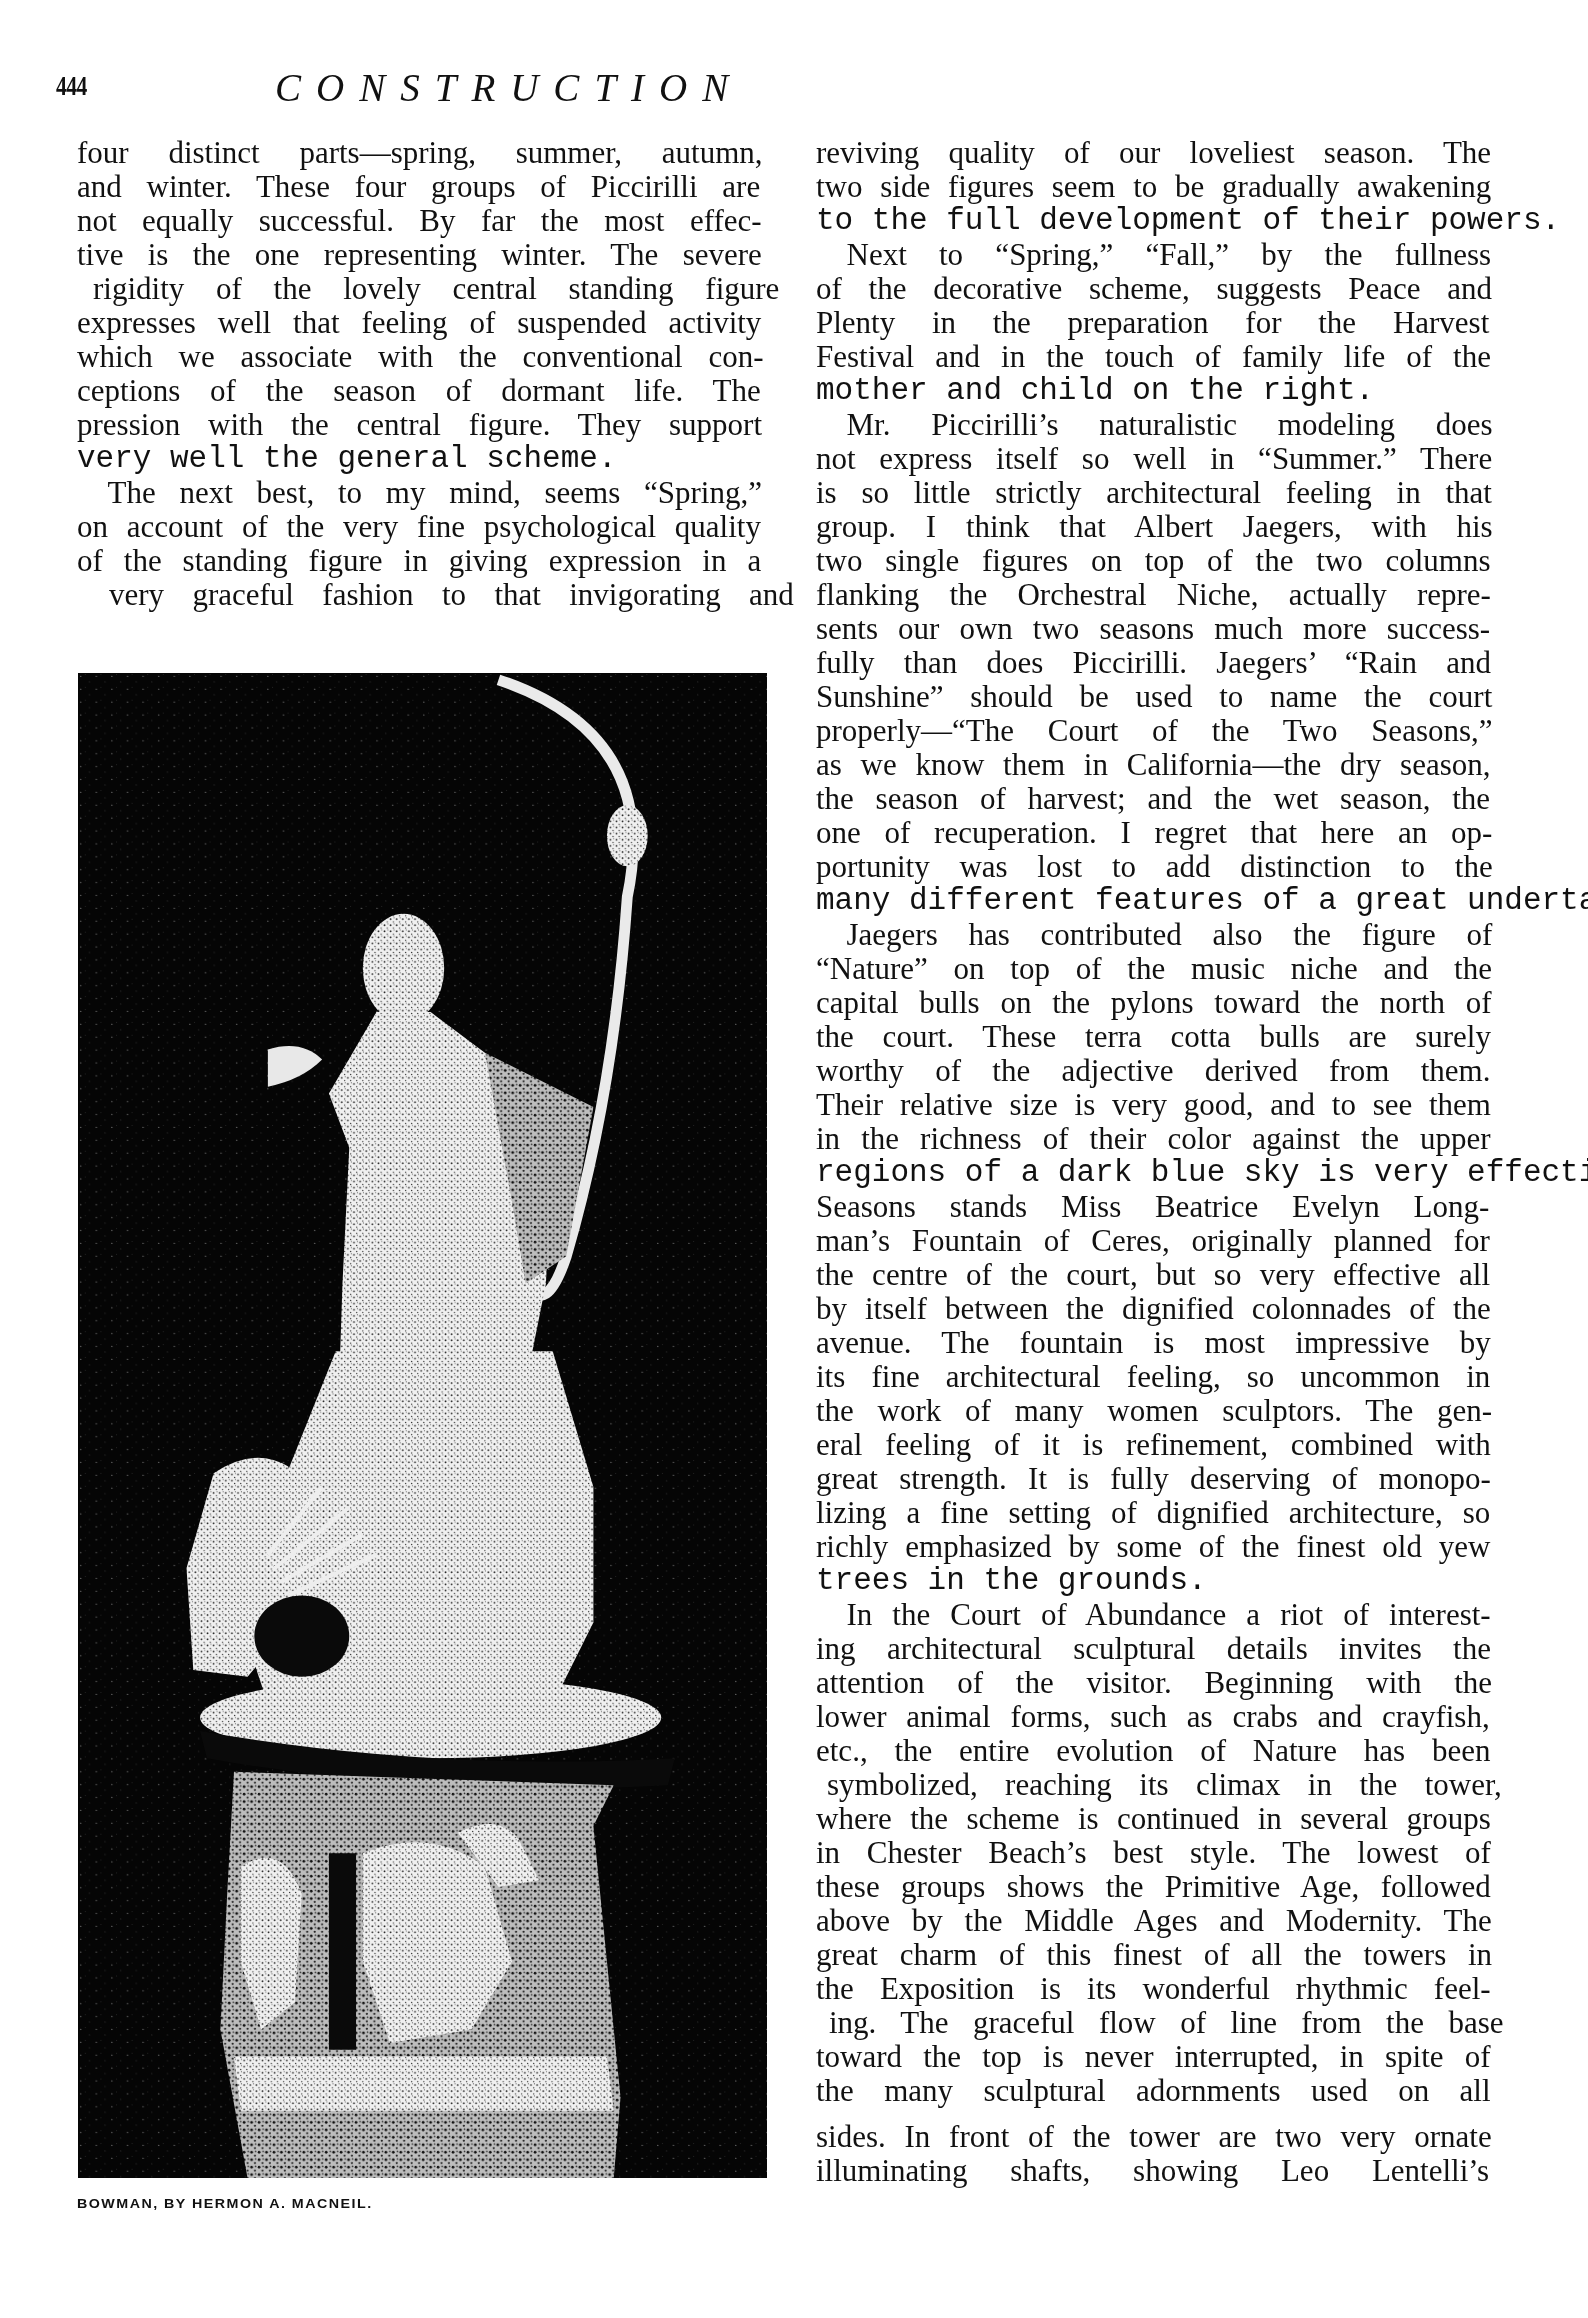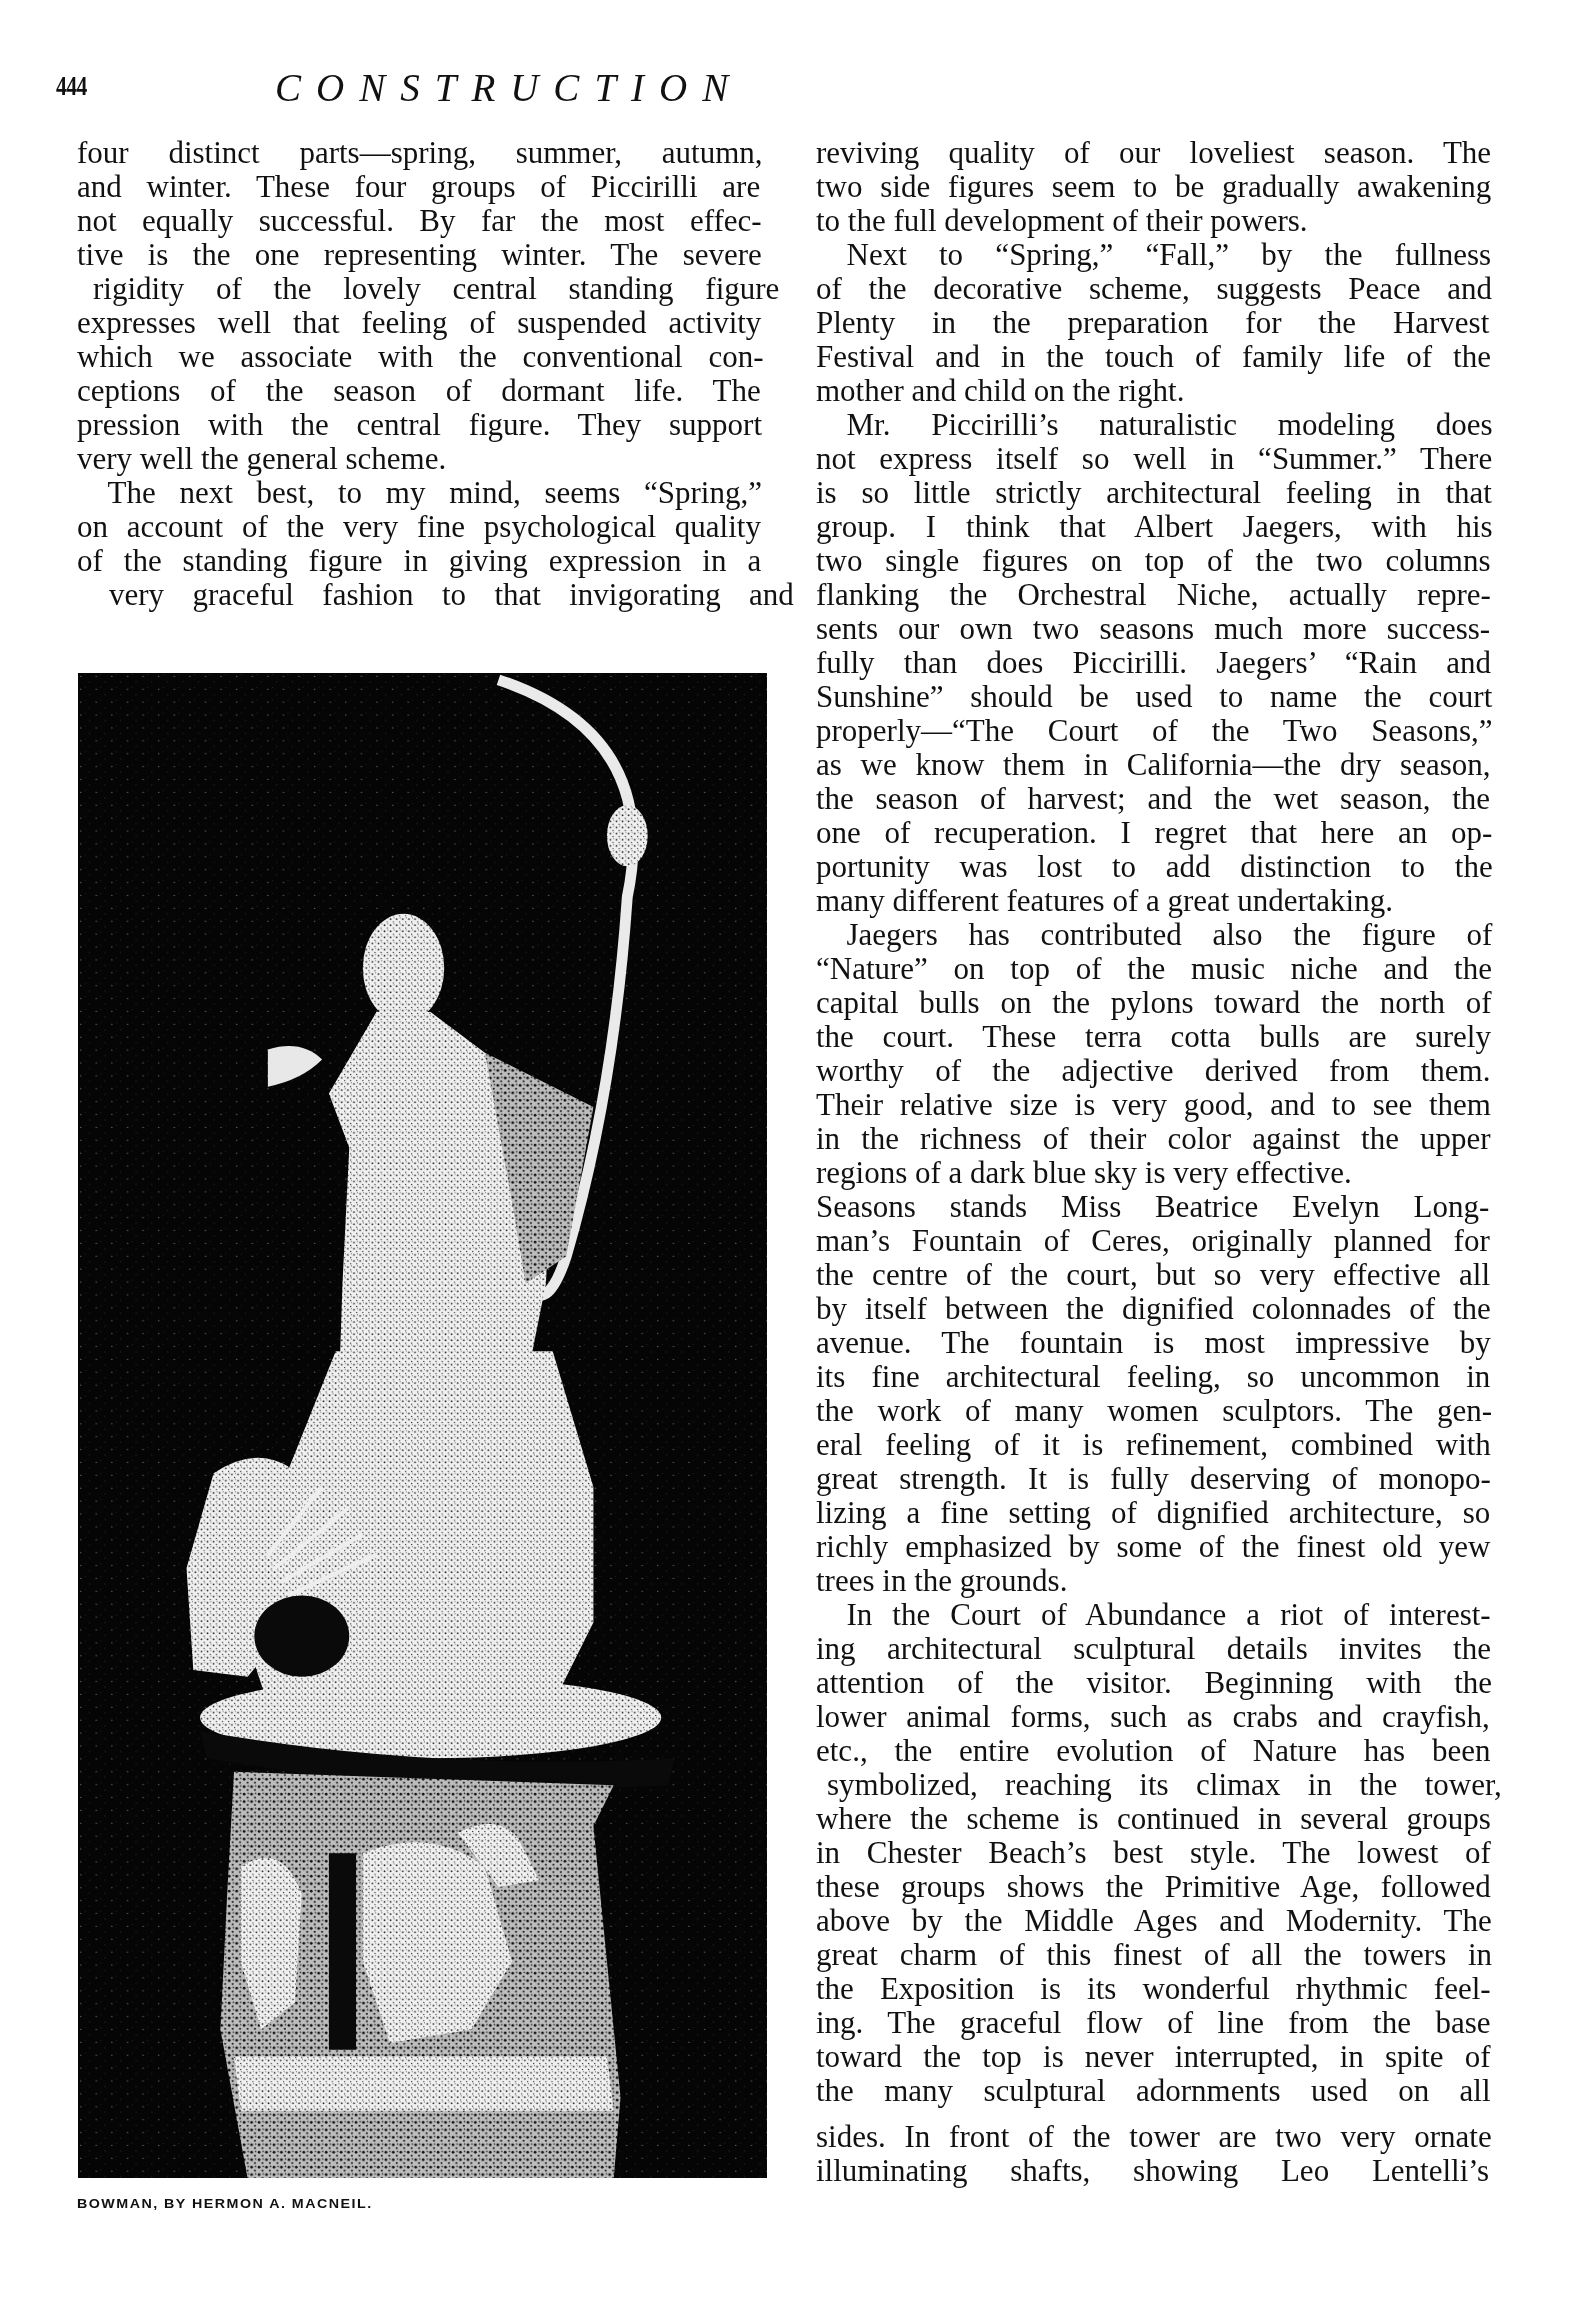--- a/index.html
+++ b/index.html
@@ -18,21 +18,21 @@
     position: absolute; top: 136px;
     font-family: "Liberation Serif", serif; font-size: 31px; line-height: 34px;
   }
   .col-left { left: 77px; width: 688px; }
   .col-right { left: 816px; width: 678px; }
   .line {
     display: block; white-space: nowrap; height: 34px;
     text-align: justify; text-align-last: justify;
     transform-origin: left center;
   }
-  .line.last { text-align-last: left; }
+  .line.last { text-align-last: left; font-family: Liberation Mono, monospace; }
   .line.indent { padding-left: 30.5px; }
   .photo {
     position: absolute; left: 78px; top: 673px; width: 689px; height: 1505px;
     background: #050505; overflow: hidden;
   }
   .photo svg { display: block; width: 100%; height: 100%; }
   .caption {
     position: absolute; left: 77px; top: 2196px;
     font-family: "Liberation Sans", sans-serif; font-weight: bold; font-size: 13.6px;
     letter-spacing: 1.4px; transform: scaleX(1.05); transform-origin: left top;
@@ -169,20 +169,20 @@
       <span class="line" style="word-spacing: 25px; text-align-last: left;">attention of the visitor.  Beginning with the</span>
       <span class="line" style="word-spacing: 12px; text-align-last: left;">lower animal forms, such as crabs and crayfish,</span>
       <span class="line" style="word-spacing: 19px; text-align-last: left;">etc., the entire evolution of Nature has been</span>
       <span class="line" style="word-spacing: 19.7px; text-align-last: left; margin-left: 11px;">symbolized, reaching its climax in the tower,</span>
       <span class="line" style="word-spacing: 10.7px; text-align-last: left;">where the scheme is continued in several groups</span>
       <span class="line" style="word-spacing: 19px; text-align-last: left;">in Chester Beach’s best style.  The lowest of</span>
       <span class="line" style="word-spacing: 13.6px; text-align-last: left;">these groups shows the Primitive Age, followed</span>
       <span class="line" style="word-spacing: 14px; text-align-last: left;">above by the Middle Ages and Modernity.  The</span>
       <span class="line" style="word-spacing: 14px; text-align-last: left;">great charm of this finest of all the towers in</span>
       <span class="line" style="word-spacing: 18.3px; text-align-last: left;">the Exposition is its wonderful rhythmic feel-</span>
-      <span class="line" style="word-spacing: 16.7px; text-align-last: left;">ing.  The graceful flow of line from the base</span>
+      <span class="line" style="word-spacing: 16.7px; text-align-last: left; margin-left: 13px;">ing.  The graceful flow of line from the base</span>
       <span class="line" style="word-spacing: 13.4px; text-align-last: left;">toward the top is never interrupted, in spite of</span>
       <span class="line" style="word-spacing: 22.6px; text-align-last: left;">the many sculptural adornments used on all</span>
       <span class="line" style="word-spacing: 11px; text-align-last: left; margin-top: 12px;">sides.  In front of the tower are two very ornate</span>
       <span class="line" style="word-spacing: 35px; text-align-last: left;">illuminating shafts, showing Leo Lentelli’s</span>
     </div>
 </div>
 
 
 </body></html>

